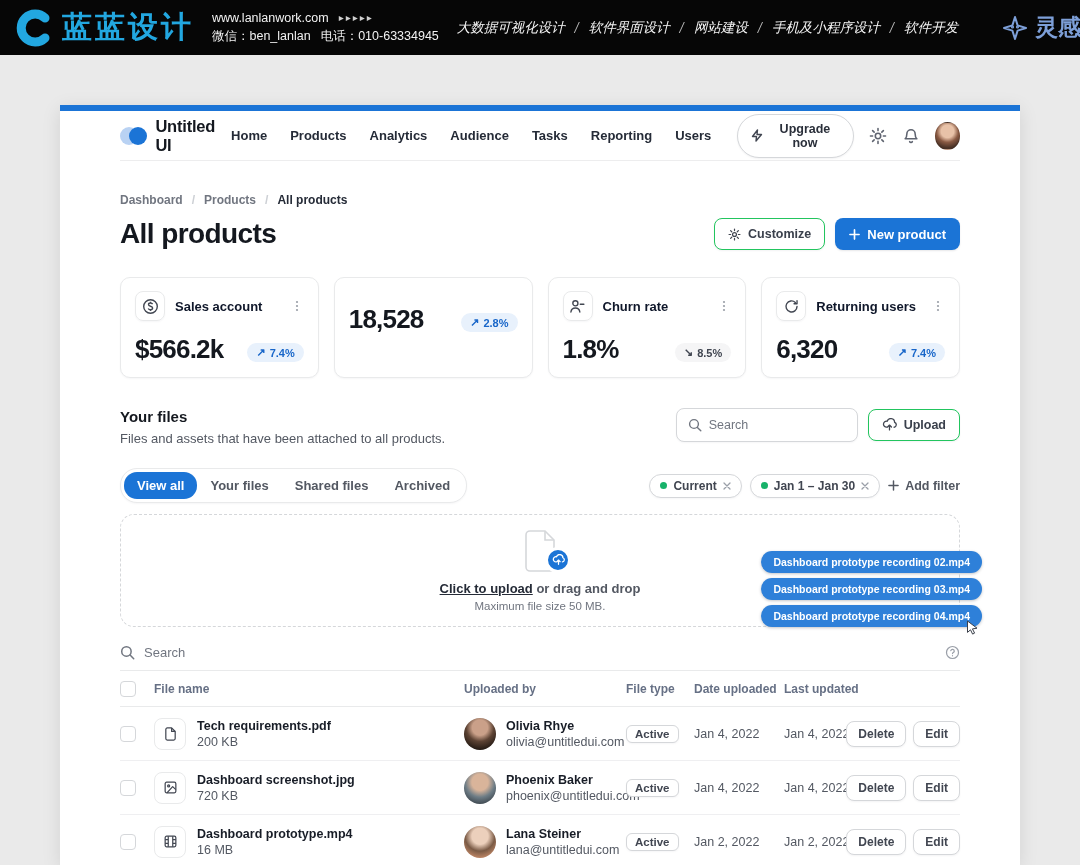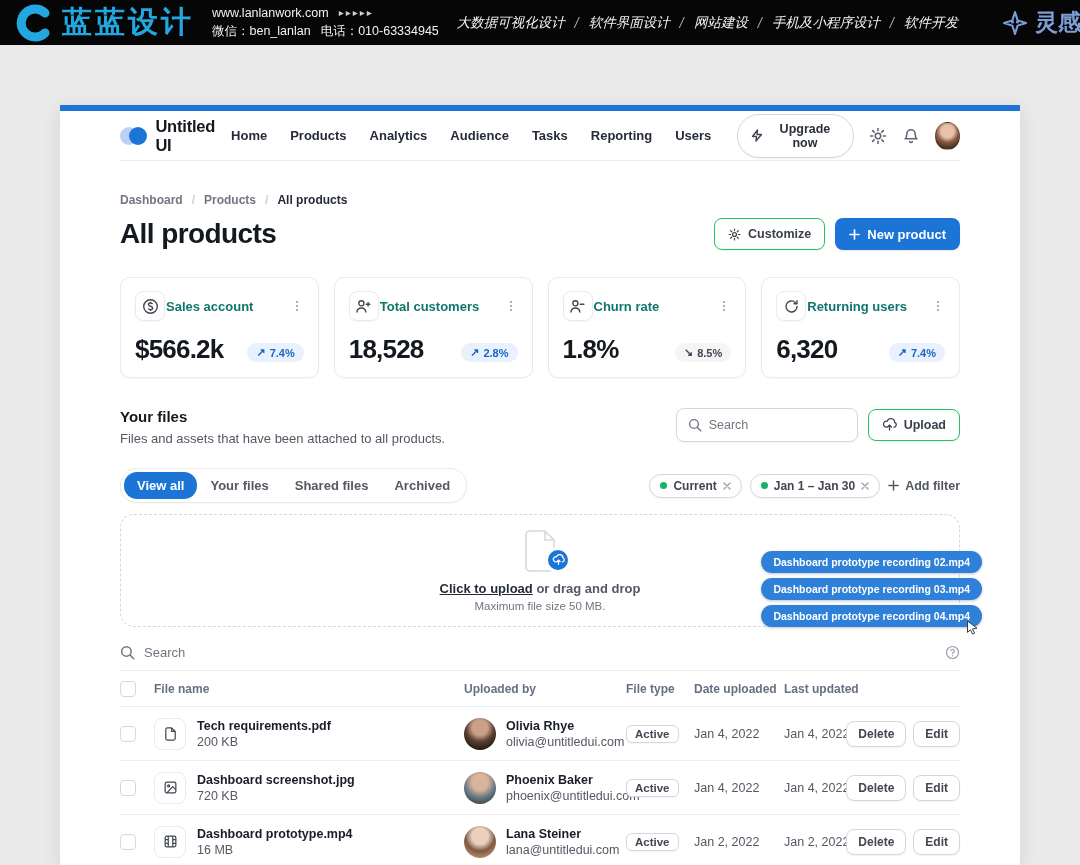--- a/index.html
+++ b/index.html
@@ -1,20 +1,20 @@
 <!DOCTYPE html>
 <html><head>
 <meta charset="utf-8">
 <style>
   * { margin:0; padding:0; box-sizing:border-box; }
   html,body { width:1080px; height:865px; overflow:hidden; }
   body { font-family:"Liberation Sans", sans-serif; background:#eaeaea; position:relative; }
 
   
-  .banner { height:45px; background:#060606; display:flex; align-items:center; padding:0 18px 0 14px; gap:18px; }
+  .banner { height:55px; background:#060606; display:flex; align-items:center; padding:0 18px 0 14px; gap:18px; }
   .banner-logo { display:flex; align-items:center; gap:8px; }
   .logo-text { color:#22a7e0; font-size:30px; font-weight:800; letter-spacing:3px; white-space:nowrap; }
   .banner-contact { display:flex; flex-direction:column; gap:3px; color:#f2f2f2; font-size:12.5px; }
   .banner-contact .line { display:flex; gap:10px; align-items:center; white-space:nowrap; }
   .banner-contact .arrows { color:#cfcfcf; font-size:10px; letter-spacing:2px; }
   .banner-services { display:flex; align-items:center; gap:10px; margin-left:auto; color:#f5f5f5;
                      font-family:"DejaVu Serif", serif; font-style:italic; font-size:13.5px; white-space:nowrap; }
   .banner-services .sep { color:#bdbdbd; font-size:12px; }
   .banner-collect { display:flex; align-items:center; gap:7px; margin-left:26px;
                     font-family:"DejaVu Serif", serif; font-weight:700; font-size:23px; color:#7d9fd8; white-space:nowrap; }
@@ -54,21 +54,21 @@
                  padding:8px 13px; font-size:12.5px; font-weight:700; color:#3a404c; box-shadow:0 1px 2px rgba(16,24,40,.05); }
   .btn-primary { display:flex; align-items:center; gap:7px; border:none; background:#1b74d6; border-radius:8px;
                  padding:8px 14px; font-size:13px; font-weight:700; color:#fff; box-shadow:0 1px 2px rgba(16,24,40,.1); }
 
   
   .stats { display:grid; grid-template-columns:repeat(4,1fr); gap:15px; margin-top:27px; }
   .stat { border:1px solid #e9eaeb; border-radius:10px; padding:13px 14px 15px; box-shadow:0 1px 2px rgba(16,24,40,.04); background:#fff; }
   .stat-top { display:flex; align-items:center; }
   .stat-iconbox { width:30px; height:30px; border:1px solid #e9eaeb; border-radius:8px; display:flex; align-items:center;
                   justify-content:center; color:#414651; box-shadow:0 1px 2px rgba(16,24,40,.04); }
-  .stat-label { margin-left:1px; font-size:13px; font-weight:800; color:#0f766e; }
+  .stat-label { margin-left:10px; font-size:13px; font-weight:800; color:#0f172a; }
   .kebab { margin-left:auto; color:#9a9fa8; display:flex; cursor:pointer; }
   .stat-bottom { display:flex; align-items:flex-end; margin-top:15px; }
   .stat-value { font-size:26px; font-weight:800; letter-spacing:-.8px; color:#14181f; line-height:1; }
   .badge { margin-left:auto; display:flex; align-items:center; gap:4px; border-radius:999px; padding:3px 9px;
            font-size:11px; font-weight:800; }
   .badge.up { background:#e8f1fc; color:#1866c9; }
   .badge.down { background:#f5f5f6; color:#414651; }
 
   
   .files-head { display:flex; margin-top:30px; align-items:flex-start; }
@@ -287,36 +287,20 @@
         <div class="stat-bottom">
           <span class="stat-value">$566.2k</span>
           <span class="badge up">
             <span>↗</span>
             <span>7.4%</span>
           </span>
         </div>
       </div>
 
       <div class="stat">
-        <div class="stat-top">
-          <span class="stat-iconbox">
-            <svg width="17" height="17" viewBox="0 0 16 16" fill="none" stroke="#414651" stroke-width="1.3" stroke-linecap="round">
-                <circle cx="6" cy="5" r="2.4"></circle>
-                <path d="M1.8 13.2c.3-2.4 2-3.8 4.2-3.8s3.9 1.4 4.2 3.8M12.3 4.2v3.4M10.6 5.9h3.4"></path>
-              </svg>
-          </span>
-          <span class="stat-label">Total customers</span>
-          <span class="kebab">
-            <svg width="14" height="14" viewBox="0 0 14 14" fill="currentColor">
-                <circle cx="7" cy="3" r="1.1"></circle>
-                <circle cx="7" cy="7" r="1.1"></circle>
-                <circle cx="7" cy="11" r="1.1"></circle>
-              </svg>
-          </span>
-        </div>
         <div class="stat-bottom">
           <span class="stat-value">18,528</span>
           <span class="badge up">
             <span>↗</span>
             <span>2.8%</span>
           </span>
         </div>
       </div>
 
       <div class="stat">

